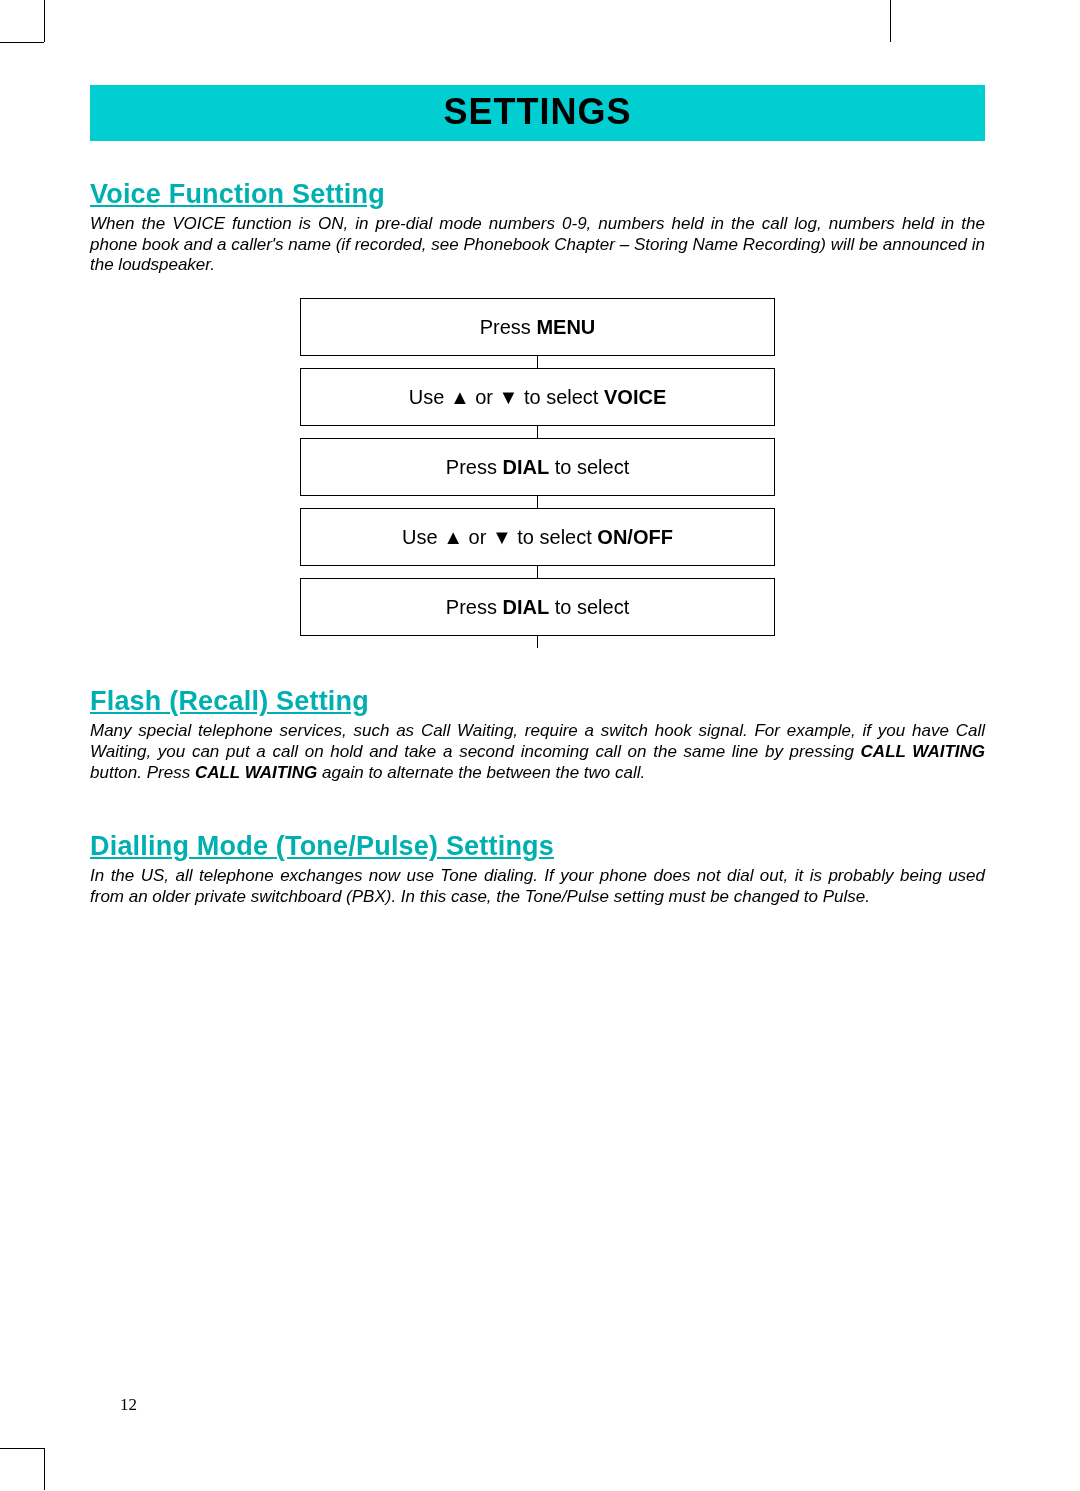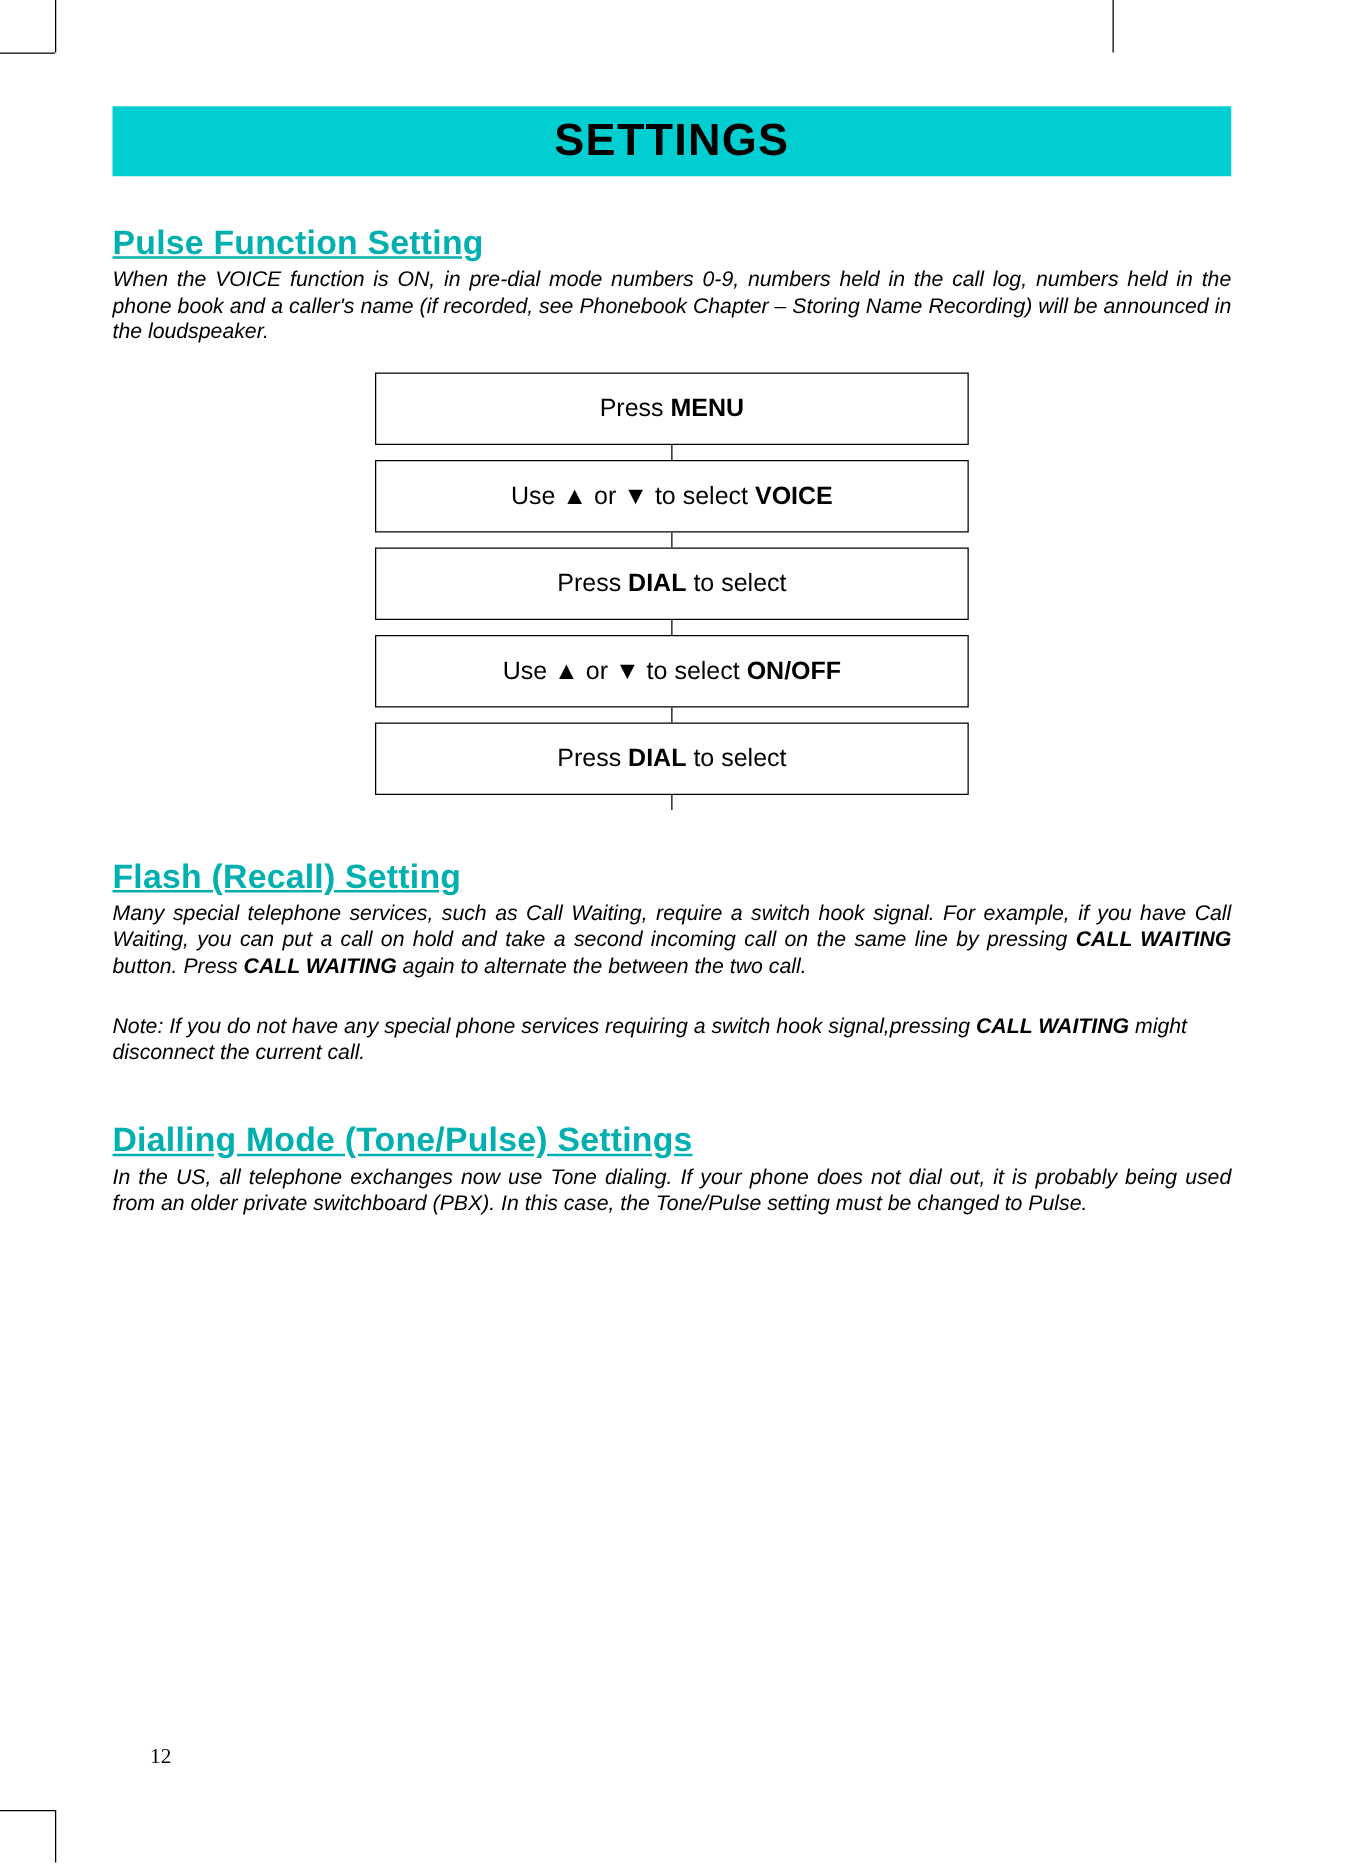--- a/index.html
+++ b/index.html
@@ -98,21 +98,21 @@
   <div class="tick tr-v"></div>
   <div class="tick bl-h"></div>
   <div class="tick bl-v"></div>
 
   <div class="content">
 
     <div class="banner">
       <span>SETTINGS</span>
     </div>
 
-    <div class="section-heading">Pulse Function Setting</div>
+    <div class="section-heading">Voice Function Setting</div>
     <div class="body-text">When the VOICE function is ON, in pre-dial mode numbers 0-9, numbers held in the call log, numbers held in the phone book and a caller's name (if recorded, see Phonebook Chapter – Storing Name Recording) will be announced in the loudspeaker.</div>
 
     <div class="flow">
       <div class="step">
         <span>Press </span><b>MENU</b>
       </div>
       <div class="connector"></div>
       <div class="step">
         <span>Use ▲ or ▼ to select </span><b>VOICE</b>
       </div>
@@ -129,23 +129,20 @@
         <span>Press </span><b>DIAL</b><span>  to select</span>
       </div>
       <div class="connector"></div>
     </div>
 
     <div class="section-heading">Flash (Recall) Setting</div>
     <div class="body-text">
       <span>Many special telephone services, such as Call Waiting, require a switch hook signal. For example, if you have Call Waiting, you can put a call on hold and take a second incoming call on the same line by pressing </span><b>CALL WAITING</b><span> button. Press </span><b>CALL WAITING</b><span> again to alternate the between the two call.</span>
     </div>
     <div style="height:28px"></div>
-    <div class="body-text" style="text-align:left">
-      <span>Note: If you do not have any special phone services requiring a switch hook signal,pressing </span><b>CALL WAITING</b><span> might disconnect the current call.</span>
-    </div>
 
-    <div class="section-heading" style="margin-top:44px">Dialling Mode (Tone/Pulse) Settings</div>
+    <div class="section-heading" style="margin-top:20px">Dialling Mode (Tone/Pulse) Settings</div>
     <div class="body-text">In the US, all telephone exchanges now use Tone dialing.  If your phone does not dial out, it is probably being used from an older private switchboard (PBX). In this case, the Tone/Pulse setting must be changed to Pulse.</div>
 
   </div>
 
   <div class="page-num">12</div>
 </div>
 
 </body></html>

